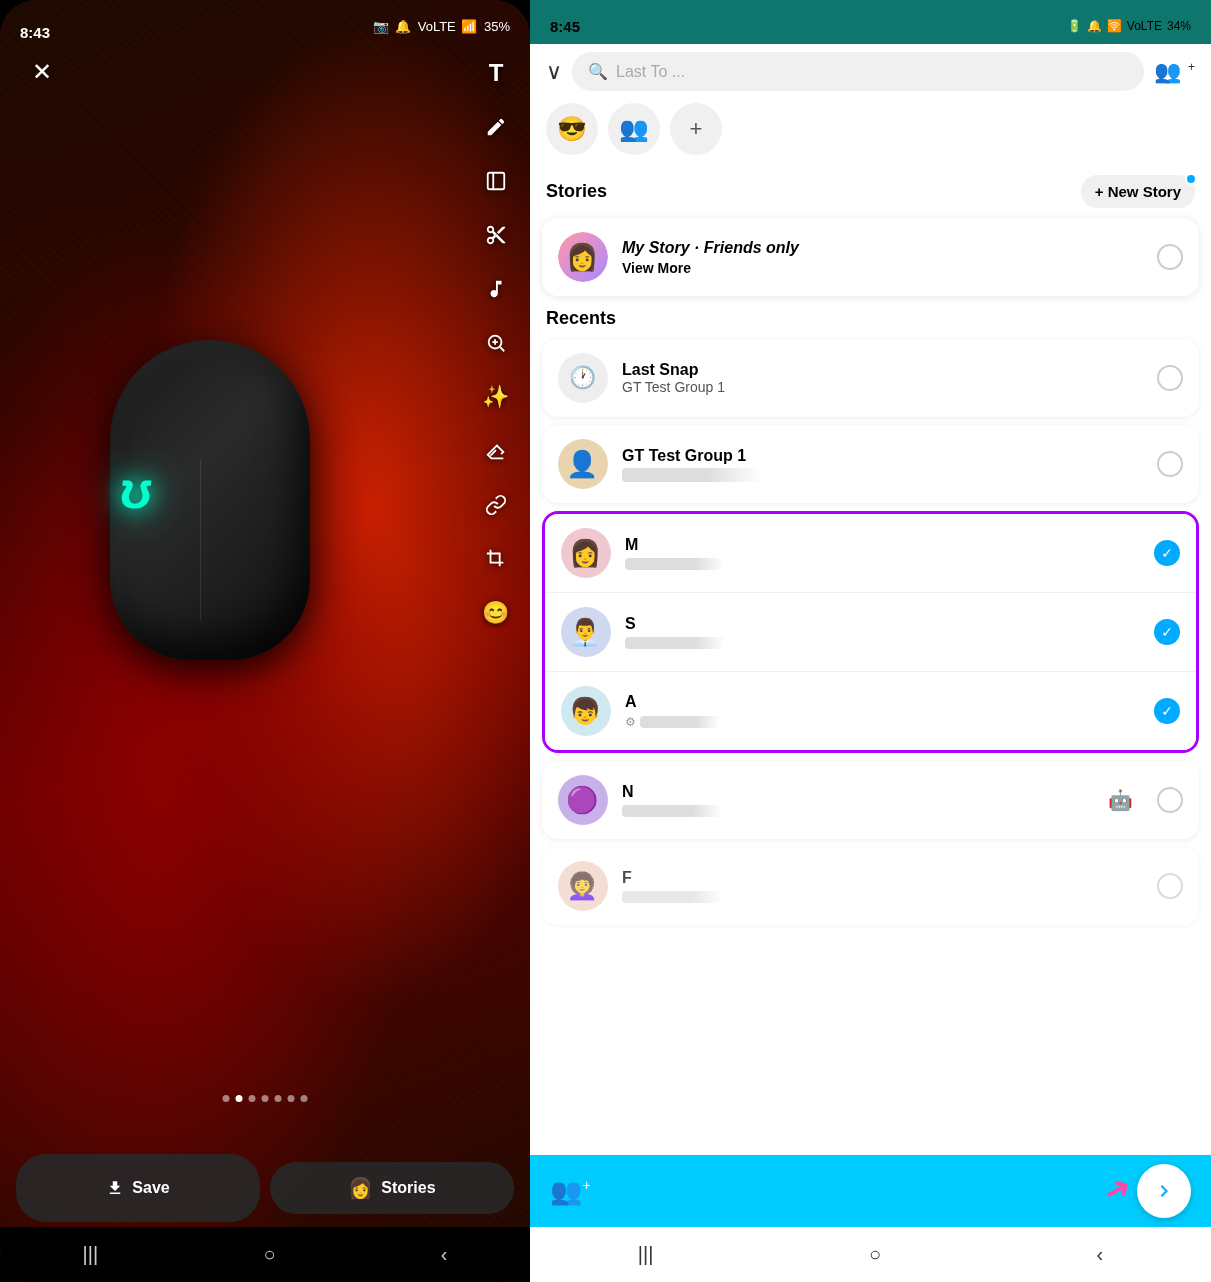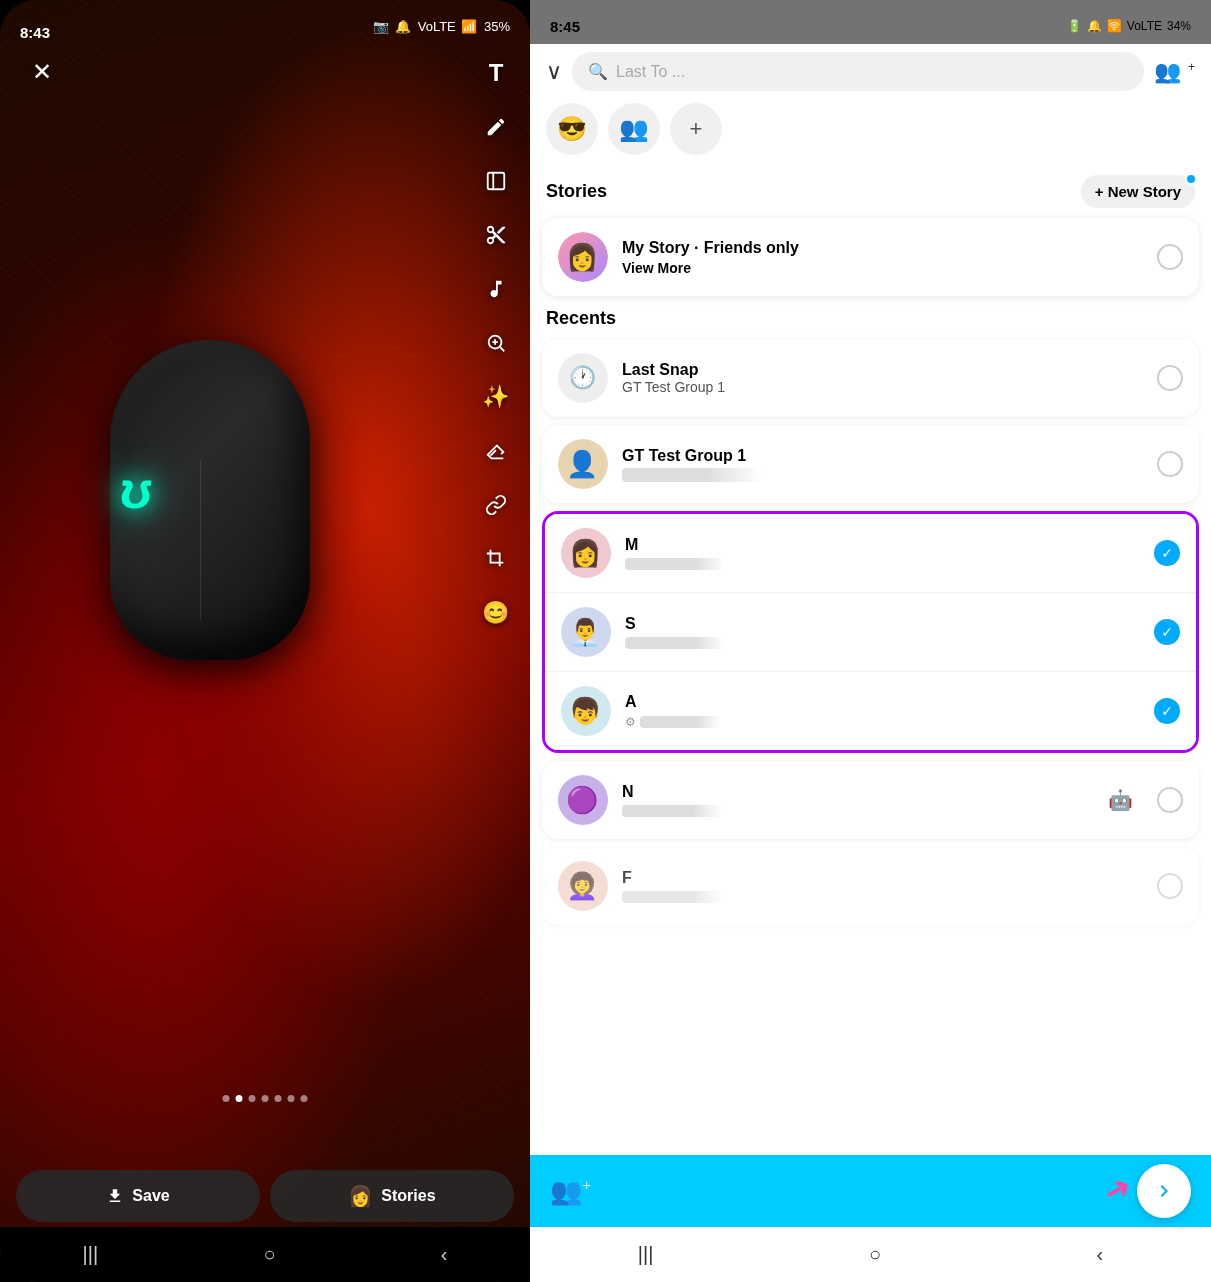--- a/index.html
+++ b/index.html
@@ -185,21 +185,21 @@
       display: flex;
       gap: 10px;
       align-items: center;
       z-index: 10;
     }
     .btn-save {
       background: rgba(40,40,40,0.9);
       border: none;
       color: #fff;
       border-radius: 30px;
-      padding: 17px 20px;
+      padding: 25px 20px;
       font-size: 16px;
       font-weight: 600;
       cursor: pointer;
       display: flex;
       align-items: center;
       gap: 8px;
       flex: 1;
       justify-content: center;
     }
     .btn-stories {
@@ -259,21 +259,21 @@
       background: #fff;
       display: flex;
       flex-direction: column;
       position: relative;
       overflow: hidden;
     }
 
     
     .status-bar-right {
       height: 44px;
-      background: #737373;
+      background: #0f766e;
       display: flex;
       align-items: center;
       justify-content: space-between;
       padding: 8px 20px 0;
       flex-shrink: 0;
     }
     .status-time-right {
       font-size: 15px;
       font-weight: 700;
       color: #000;
@@ -422,20 +422,21 @@
       justify-content: center;
       font-size: 26px;
     }
     .story-info {
       flex: 1;
     }
     .story-name {
       font-size: 16px;
       font-weight: 700;
       color: #000;
+      font-style: italic;
     }
     .story-sub {
       font-size: 14px;
       color: #888;
       margin-top: 2px;
     }
     .story-view-more {
       font-size: 14px;
       font-weight: 700;
       color: #000;

